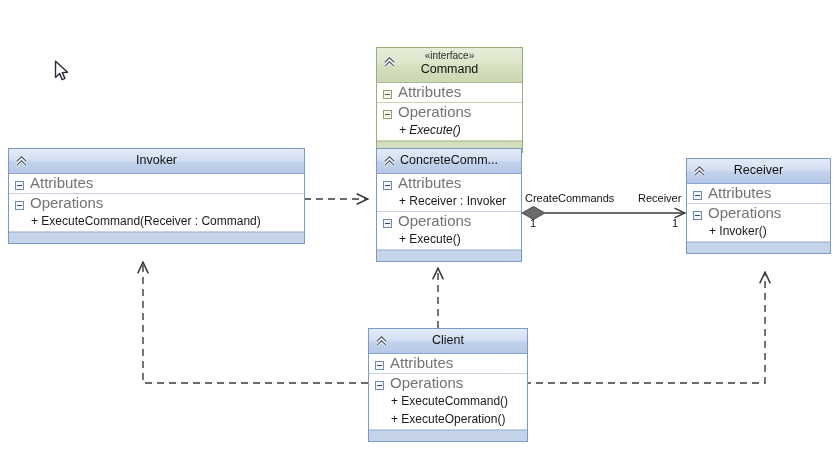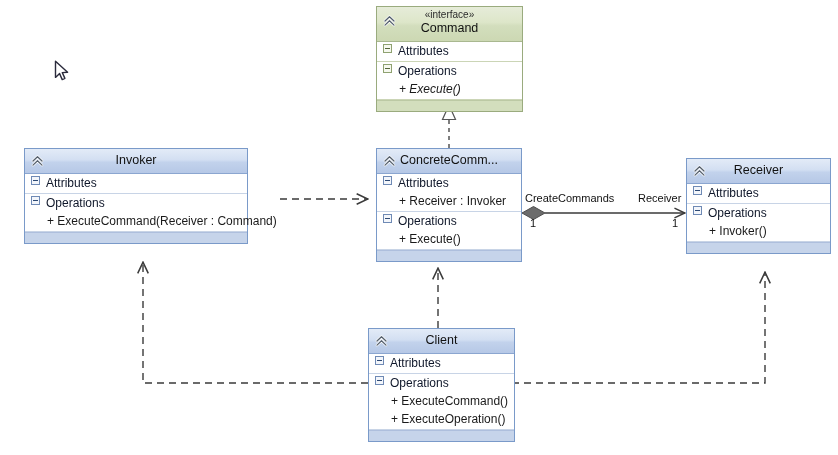--- a/index.html
+++ b/index.html
@@ -23,20 +23,21 @@
   .uml-class {
     position: absolute;
     box-sizing: border-box;
     border: 1px solid #7a9ac9;
     background: #ffffff;
     font-size: 12px;
     color: #1a1a1a;
   }
   .uml-class.iface {
     border: 1px solid #9aab7e;
+    margin-top: 41px;
   }
 
   .uml-header {
     position: relative;
     box-sizing: border-box;
     background: linear-gradient(to bottom, #e3ebf7 0%, #d3dff2 45%, #c2d2ec 55%, #b6c8e6 100%);
     border-bottom: 1px solid #8ba6d0;
     text-align: center;
     padding: 4px 22px 5px 22px;
     min-height: 22px;
@@ -79,25 +80,25 @@
   .uml-compartment {
     position: relative;
     box-sizing: border-box;
     background: #ffffff;
     border-bottom: 1px solid #c8d4e6;
   }
   .uml-class.iface .uml-compartment { border-bottom: 1px solid #cbd5b6; }
 
   .comp-head {
     display: flex;
-    align-items: flex-start;
+    align-items: flex-end;
     padding: 2px 4px 3px 6px;
     line-height: 14px;
-    font-size: 12px;
-    color: #0f172a;
+    font-size: 15px;
+    color: #737373;
   }
   .pm-icon {
     flex: 0 0 auto;
     width: 9px;
     height: 9px;
     margin-right: 6px;
     box-sizing: border-box;
     border: 1px solid #6f8ab5;
     background: #f3f6fb;
     position: relative;
@@ -228,21 +229,21 @@
     <div class="uml-compartment">
       <div class="comp-head">
         <span class="pm-icon"></span>
         <span>Operations</span>
       </div>
       <div class="member italic">+ Execute()</div>
     </div>
     <div class="uml-footer"></div>
   </div>
 
-  <div class="uml-class" style="left:24px; top:148px; width:224px;">
+  <div class="uml-class" style="left:8px; top:148px; width:297px;">
     <div class="uml-header">
       <span class="chev-icon">
         <svg width="15" height="15" viewBox="0 0 15 15">
           <path d="M3 7.5 L7.5 3.2 L12 7.5" fill="none" stroke="#ffffff" stroke-width="2.6" stroke-linecap="round" stroke-linejoin="round"></path>
           <path d="M3 11.6 L7.5 7.3 L12 11.6" fill="none" stroke="#ffffff" stroke-width="2.6" stroke-linecap="round" stroke-linejoin="round"></path>
           <path d="M3 7.5 L7.5 3.2 L12 7.5" fill="none" stroke="#56616f" stroke-width="1.3" stroke-linecap="round" stroke-linejoin="round"></path>
           <path d="M3 11.6 L7.5 7.3 L12 11.6" fill="none" stroke="#56616f" stroke-width="1.3" stroke-linecap="round" stroke-linejoin="round"></path>
         </svg>
       </span>
       <span class="uml-title">Invoker</span>
@@ -313,21 +314,21 @@
     <div class="uml-compartment">
       <div class="comp-head">
         <span class="pm-icon"></span>
         <span>Operations</span>
       </div>
       <div class="member">+ Invoker()</div>
     </div>
     <div class="uml-footer"></div>
   </div>
 
-  <div class="uml-class" style="left:368px; top:328px; width:147px;">
+  <div class="uml-class" style="left:368px; top:328px; width:160px;">
     <div class="uml-header">
       <span class="chev-icon">
         <svg width="15" height="15" viewBox="0 0 15 15">
           <path d="M3 7.5 L7.5 3.2 L12 7.5" fill="none" stroke="#ffffff" stroke-width="2.6" stroke-linecap="round" stroke-linejoin="round"></path>
           <path d="M3 11.6 L7.5 7.3 L12 11.6" fill="none" stroke="#ffffff" stroke-width="2.6" stroke-linecap="round" stroke-linejoin="round"></path>
           <path d="M3 7.5 L7.5 3.2 L12 7.5" fill="none" stroke="#56616f" stroke-width="1.3" stroke-linecap="round" stroke-linejoin="round"></path>
           <path d="M3 11.6 L7.5 7.3 L12 11.6" fill="none" stroke="#56616f" stroke-width="1.3" stroke-linecap="round" stroke-linejoin="round"></path>
         </svg>
       </span>
       <span class="uml-title">Client</span>

